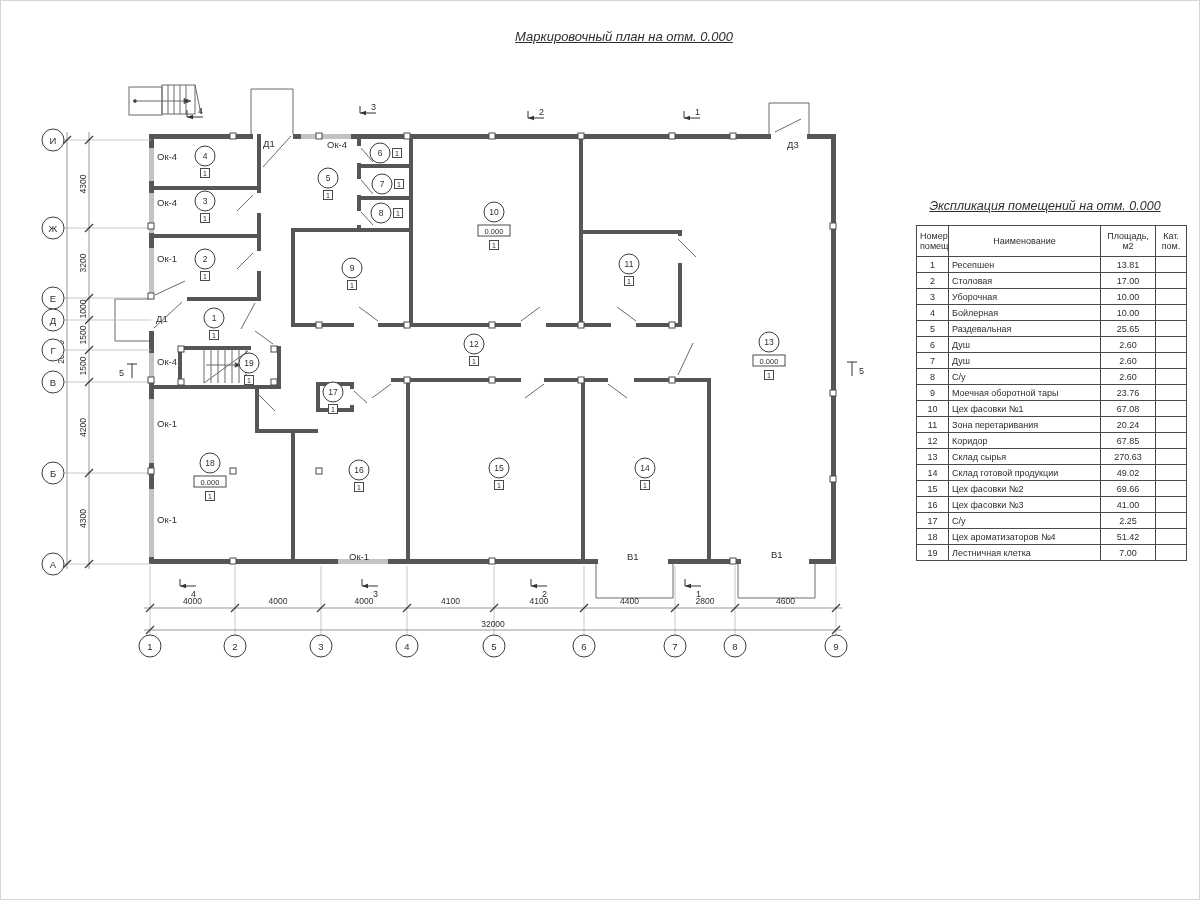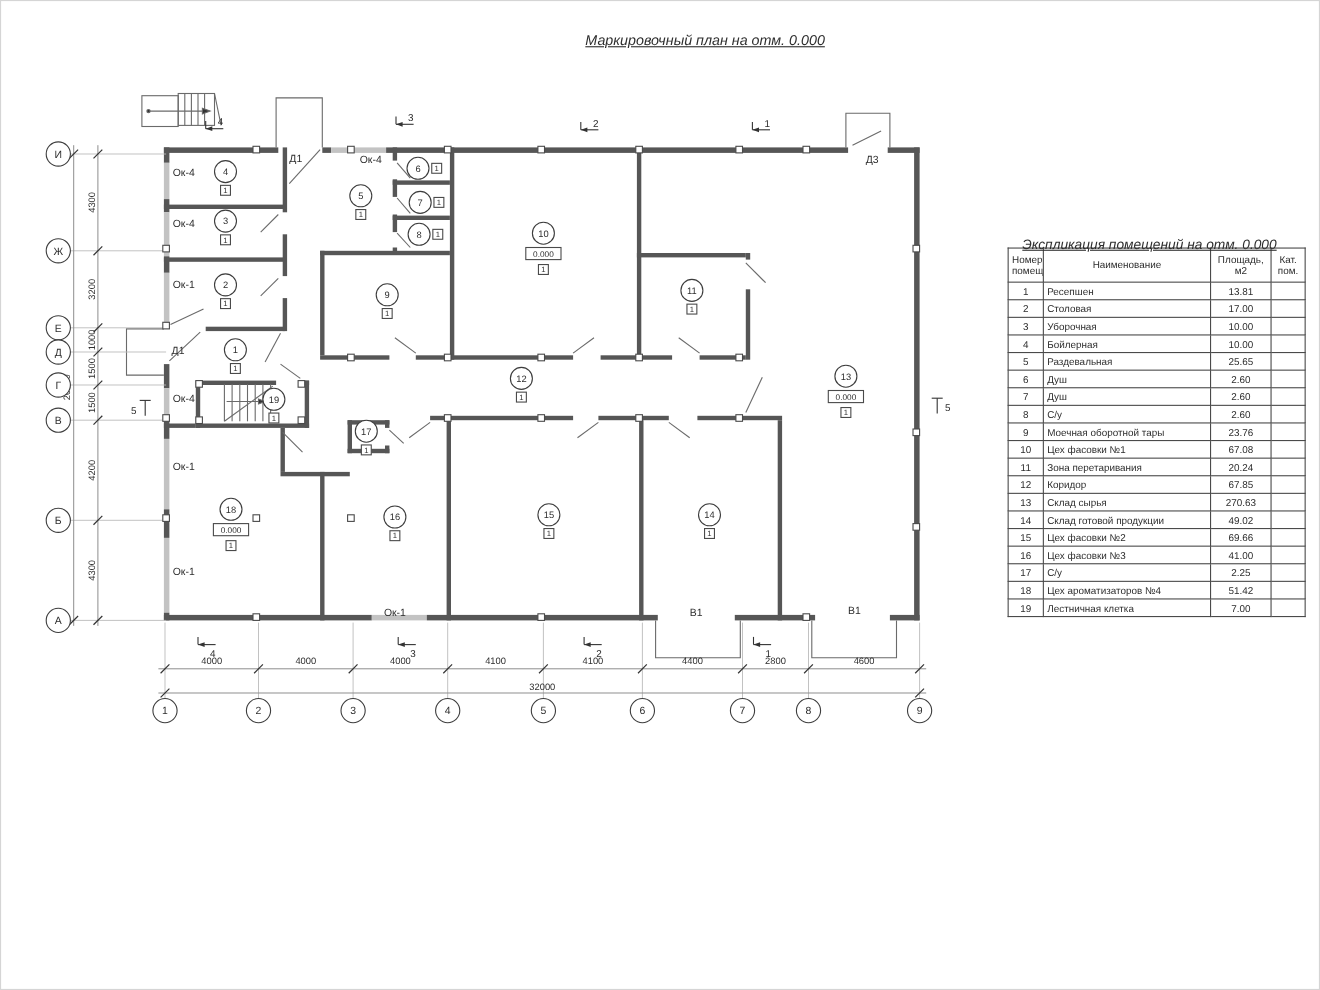--- a/index.html
+++ b/index.html
@@ -1,20 +1,20 @@
 <!DOCTYPE html>
 <html><head>
 <meta charset="utf-8">
 <style>
   html,body{margin:0;padding:0;}
   body{width:1200px;height:900px;background:#fff;font-family:"Liberation Sans",sans-serif;color:#2e2e2e;position:relative;}
   .sheet{position:absolute;inset:0;border:1px solid #d5d5d5;}
-  .plan-title{position:absolute;left:400px;top:28px;width:480px;text-align:center;font-style:italic;font-size:13px;}
+  .plan-title{position:absolute;left:383px;top:28px;width:480px;text-align:center;font-style:italic;font-size:13px;}
   .plan-title span{text-decoration:underline;}
-  .expl-title{position:absolute;left:898px;top:214px;width:292px;text-align:center;font-style:italic;font-size:12.5px;}
+  .expl-title{position:absolute;left:898px;top:198px;width:292px;text-align:center;font-style:italic;font-size:12.5px;}
   .expl-title span{text-decoration:underline;}
   .expl{position:absolute;left:915px;top:224px;}
   table{border-collapse:collapse;table-layout:fixed;width:270px;font-size:9px;}
   th,td{border:1px solid #4a4a4a;padding:0 3px;height:15px;font-weight:normal;overflow:hidden;}
   th{height:30px;text-align:center;white-space:normal;line-height:1.15;}
   td{white-space:nowrap;}
   .c-num,.c-area{text-align:center;}
   .c-name{text-align:left;}
   .c-lab{text-align:right;}
   #plansvg{position:absolute;left:0;top:0;}

